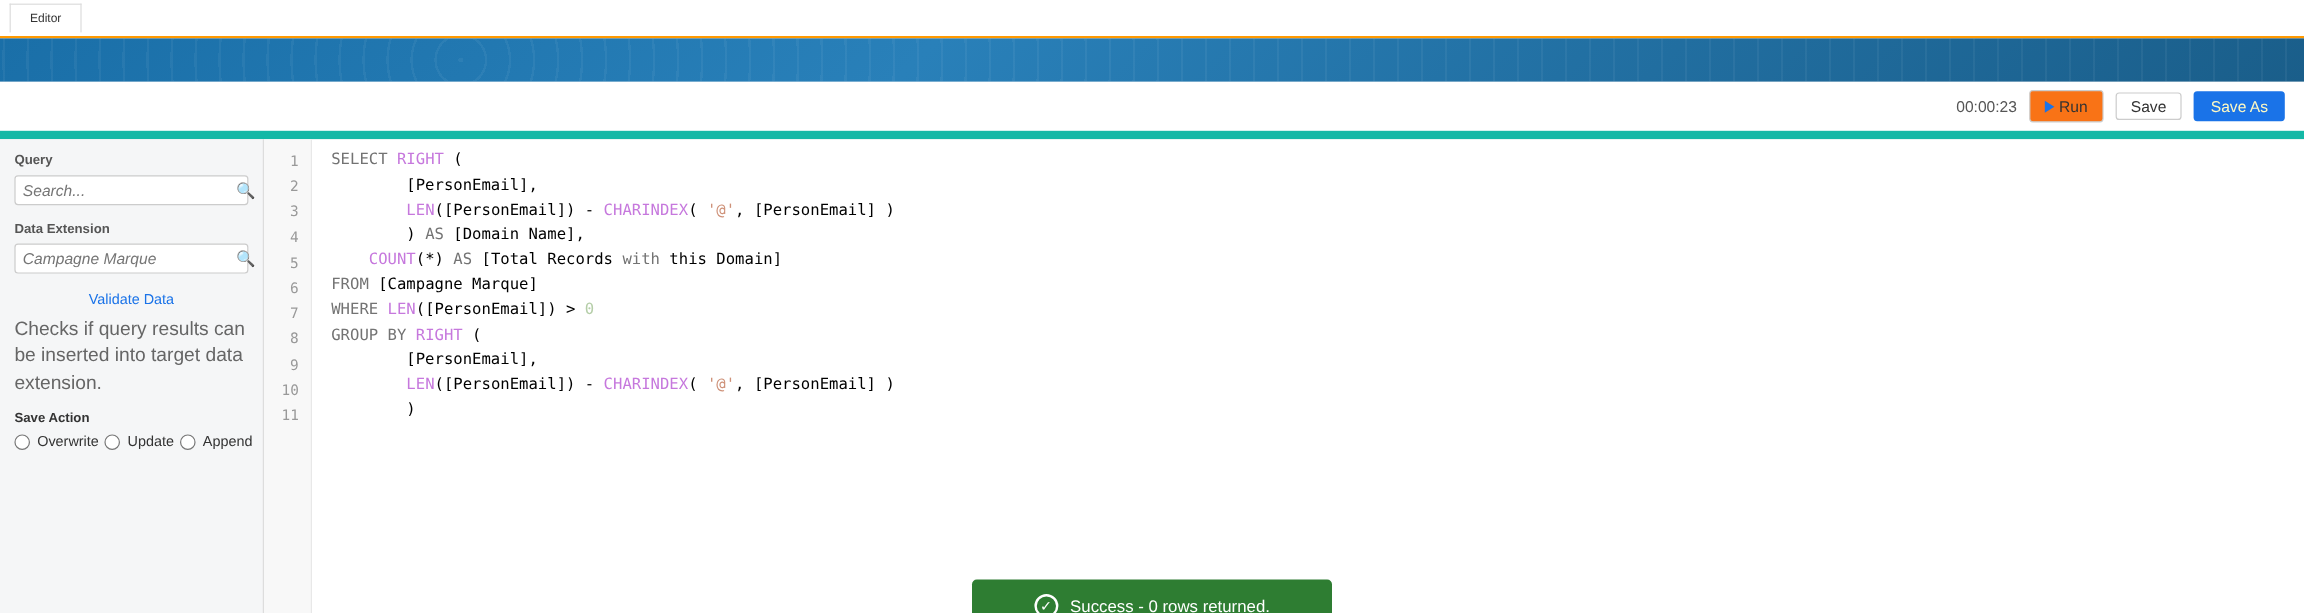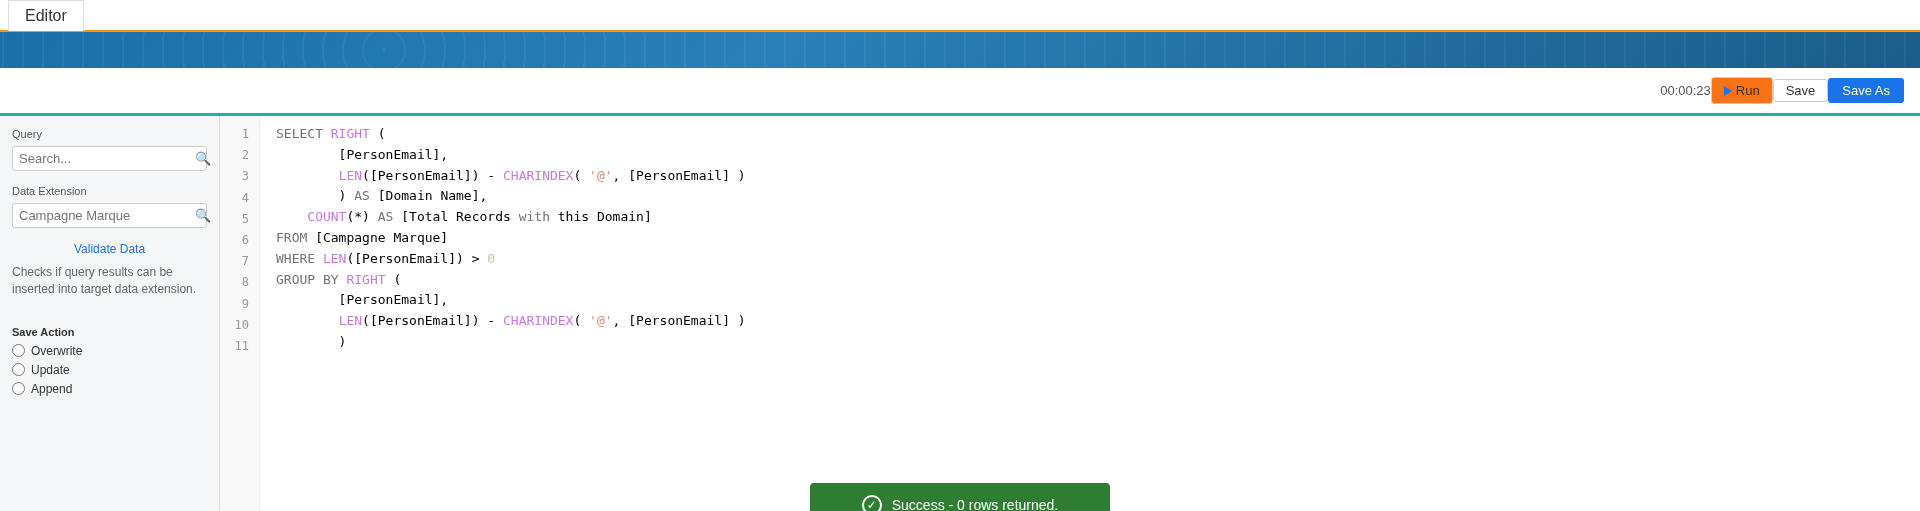--- a/index.html
+++ b/index.html
@@ -9,37 +9,38 @@
     .tab-bar {
       background: #fff;
       border-bottom: 2px solid #f90;
       display: flex;
       align-items: center;
       height: 32px;
       padding: 0 8px;
     }
     .tab {
       padding: 6px 16px;
-      font-size: 16px;
+      font-size: 10px;
       color: #333;
       border: 1px solid #ddd;
       border-bottom: none;
       background: #fff;
       cursor: pointer;
     }
 
     
     .header-bar {
       background: #fff;
       display: flex;
       align-items: center;
       justify-content: flex-end;
       padding: 8px 16px;
-      border-bottom: 3px solid #14b8a6;
+      border-bottom: 7px solid #14b8a6;
       height: 48px;
+      gap: 10px;
     }
     .timer {
       font-size: 13px;
       color: #555;
     }
     .btn-run {
       display: flex;
       align-items: center;
       gap: 4px;
       background: #f97316;
@@ -87,69 +88,70 @@
     
     .left-panel {
       width: 220px;
       background: #f5f6f7;
       border-right: 1px solid #ddd;
       padding: 12px;
       flex-shrink: 0;
     }
     .section-label {
       font-size: 11px;
-      font-weight: 400;
+      font-weight: 700;
       color: #555;
       margin-bottom: 6px;
       text-transform: none;
     }
     .search-box {
       display: flex;
       align-items: center;
       border: 1px solid #ccc;
       border-radius: 3px;
       background: #fff;
       padding: 4px 6px;
       margin-bottom: 14px;
     }
     .search-box input {
       border: none;
       outline: none;
       font-size: 13px;
       flex: 1;
       background: transparent;
       color: #b91c1c;
+      font-style: italic;
     }
     .search-icon {
       color: #888;
       font-size: 13px;
     }
     .validate-link {
       color: #1a73e8;
       font-size: 12px;
       cursor: pointer;
       margin-bottom: 8px;
       display: block;
       text-align: center;
     }
     .description-text {
-      font-size: 12px;
+      font-size: 16px;
       color: #666;
       line-height: 1.4;
-      margin-bottom: 28px;
+      margin-bottom: 12px;
     }
     .data-action-label {
       font-size: 11px;
       font-weight: 600;
       color: #333;
       margin-bottom: 6px;
     }
     .radio-group {
       display: flex;
-      flex-direction: column;
+      flex-direction: row;
       gap: 5px;
     }
     .radio-item {
       display: flex;
       align-items: center;
       gap: 6px;
       font-size: 12px;
       color: #333;
     }
     .radio-item input[type=radio] {

